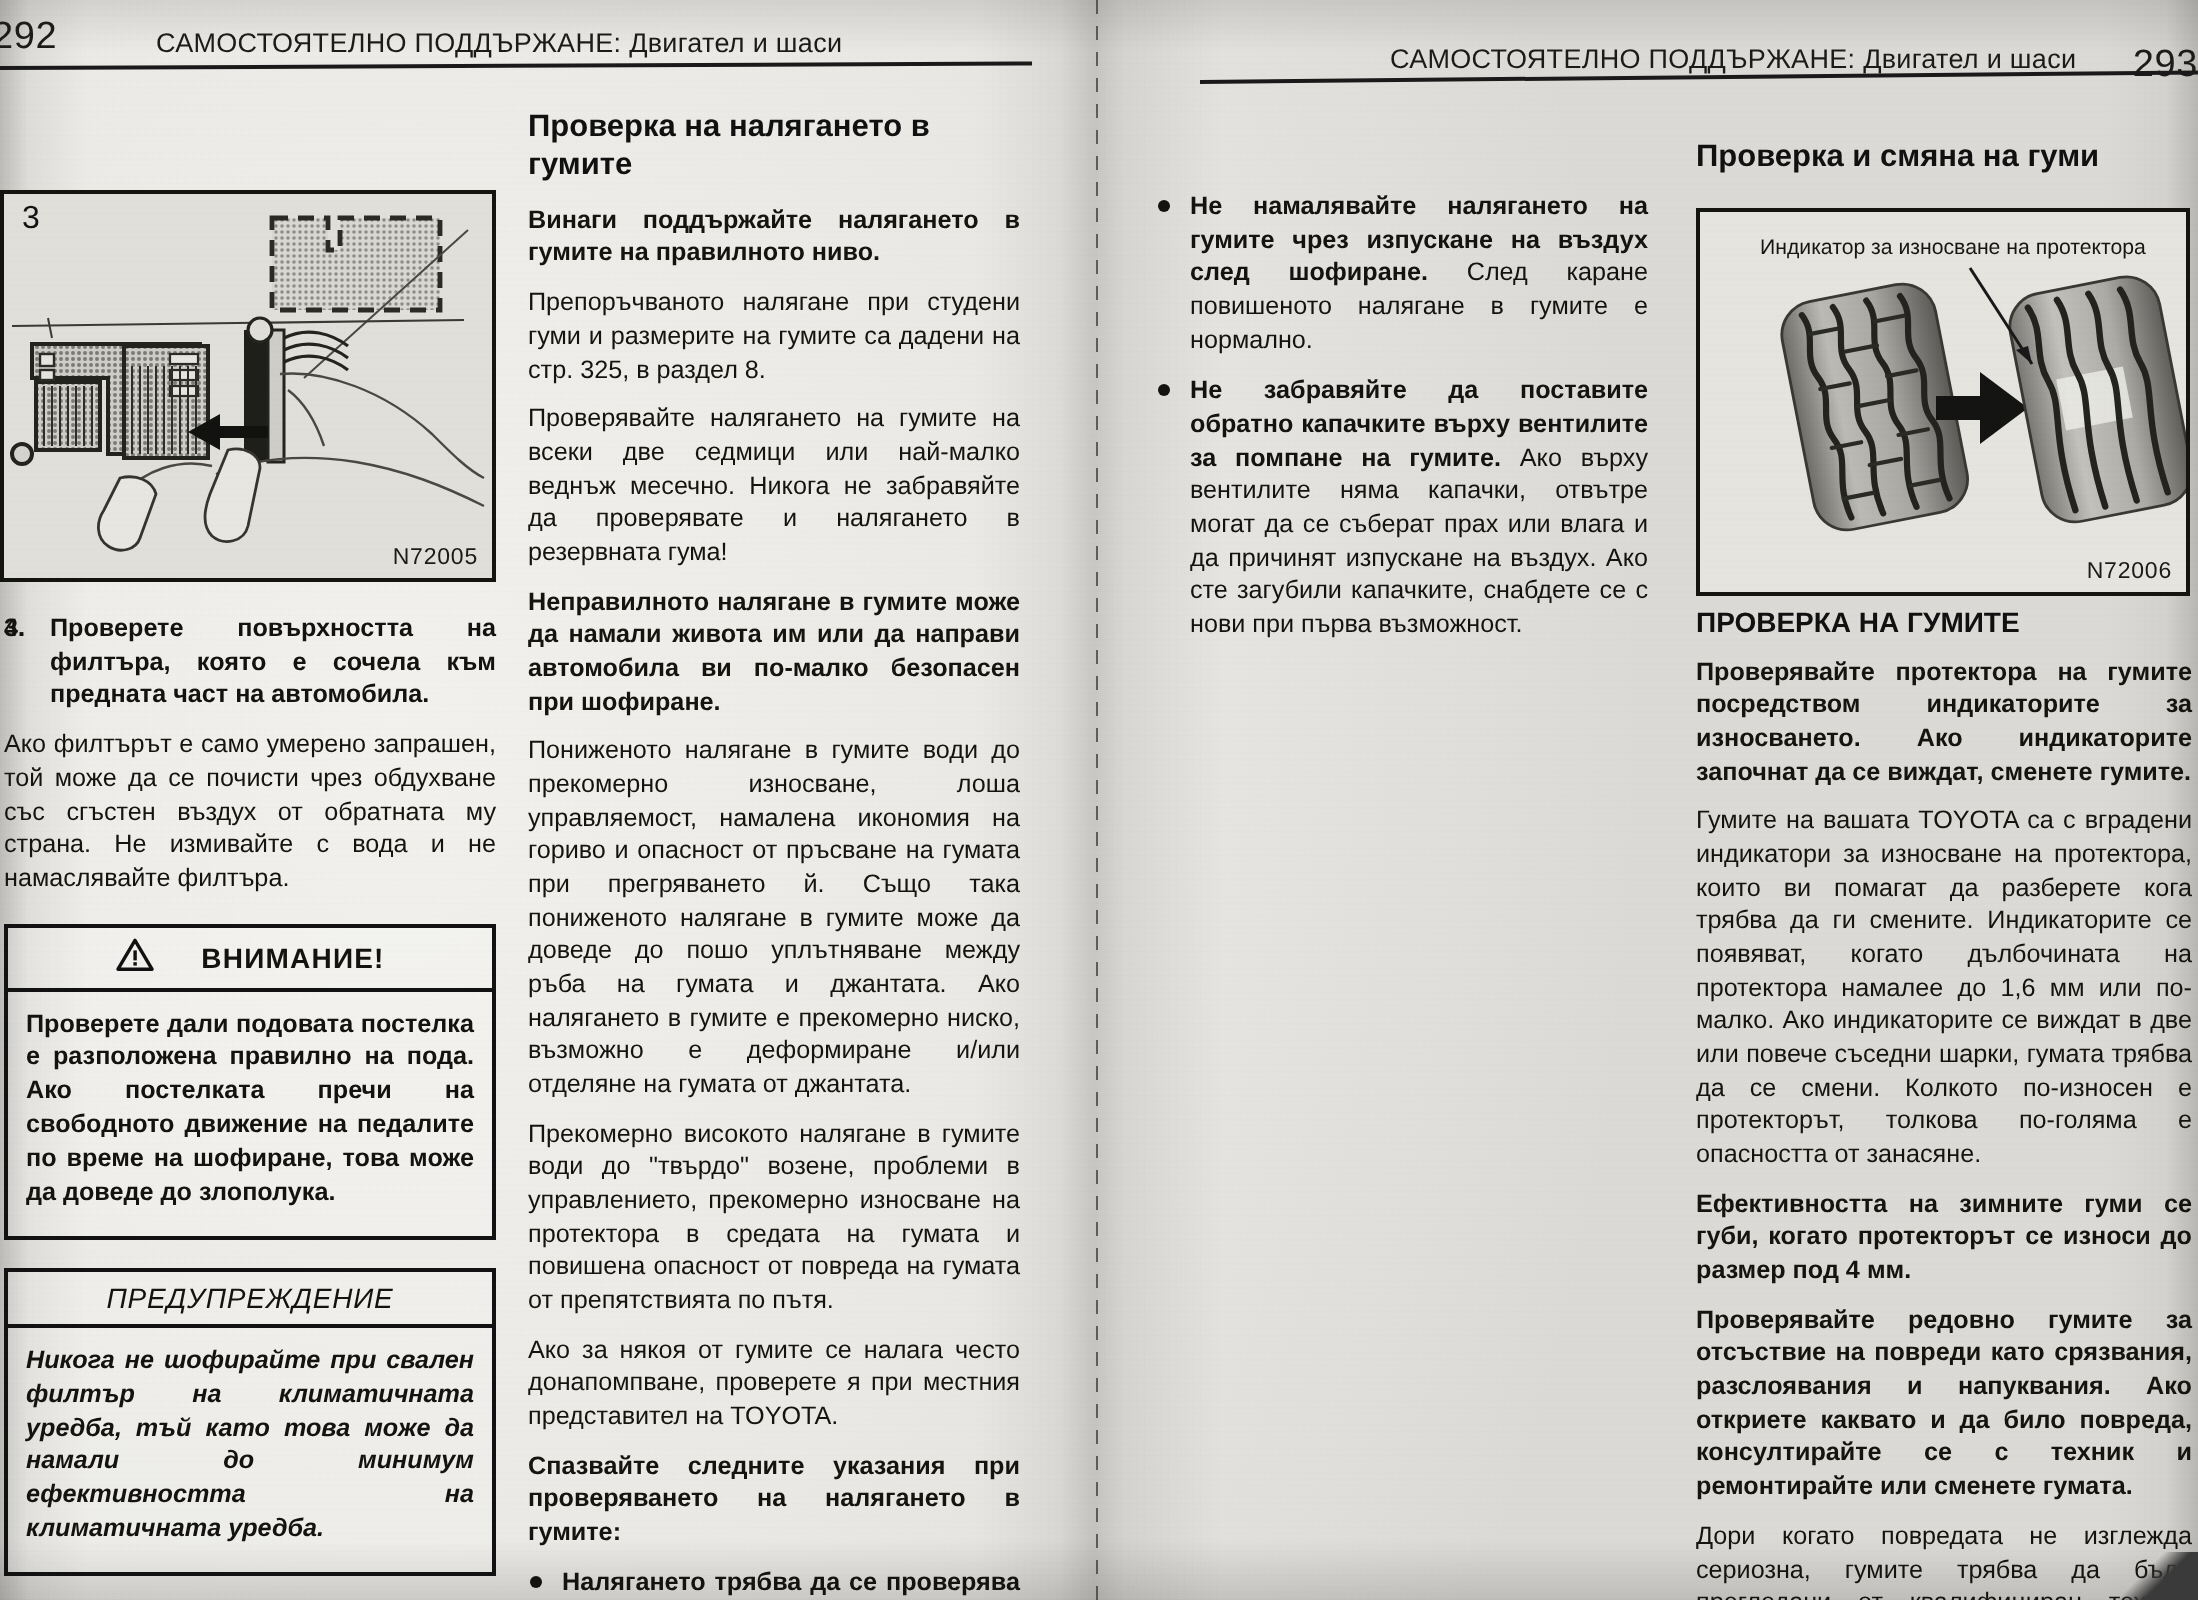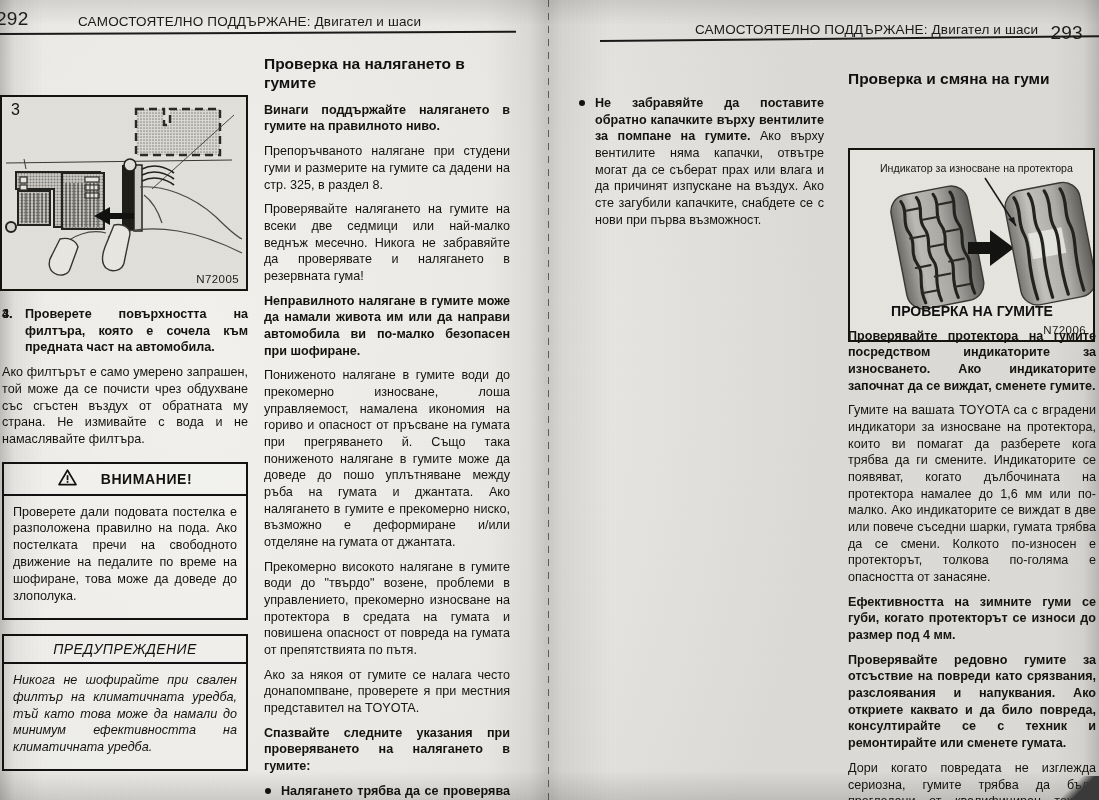--- a/index.html
+++ b/index.html
@@ -68,21 +68,21 @@
   }
 
   
   .pagenum {
     position: absolute;
     font-size: 19px;
     color: #1d1c1b;
     letter-spacing: .3px;
   }
   .pagenum.left  { left: -4px;  top: 8px; }
-  .pagenum.right { right: 16px; top: 22px; }
+  .pagenum.right { right: 0; top: 22px; }
 
   .runhead {
     position: absolute;
     font-size: 13.5px;
     color: #1c1b1a;
     white-space: nowrap;
     letter-spacing: .15px;
   }
   .runhead .sp { font-weight: 400; }
   .runhead.left  { left: 78px; top: 14px; }
@@ -114,21 +114,20 @@
     line-height: 1.22;
     margin-bottom: 9px;
     color: #111;
   }
   .h-caps {
     font-size: 14px;
     font-weight: bold;
     line-height: 1.2;
     margin-bottom: 8px;
     color: #111;
-    text-align: center;
   }
   .body {
     font-size: 12.6px;
     line-height: 1.325;
     text-align: justify;
     margin-bottom: 8px;
     color: #15140f;
   }
   .body.bold { font-weight: bold; }
   .body.last { margin-bottom: 0; }
@@ -185,21 +184,21 @@
   .cbox .cbox-head.italic {
     font-style: italic;
     font-weight: normal;
     letter-spacing: .4px;
   }
   .cbox .cbox-body {
     padding: 8px 9px 13px;
     font-size: 12.6px;
     line-height: 1.34;
     text-align: justify;
-    font-weight: normal;
+    font-weight: bold;
   }
   .cbox .cbox-body.italic { font-style: italic; }
   .warn-tri { display: inline-block; }
 
   
   .figure {
     border: 2px solid #15150f;
     position: relative;
     background: linear-gradient(175deg, #e4e2dd 0%, #dddbd5 55%, #d6d4ce 100%);
     overflow: hidden;
@@ -217,21 +216,21 @@
     font-size: 16px;
     color: #141414;
   }
   .fig-cap {
     position: absolute;
     font-size: 10.6px;
     color: #17170f;
     white-space: nowrap;
   }
   #fig1 { position:absolute; left: 0px; top: 95px; width: 244px; height: 192px; }
-  #fig2 { position:absolute; left: 848px; top: 104px; width: 243px; height: 190px; margin-top: 44px; }
+  #fig2 { position:absolute; left: 848px; top: 104px; width: 243px; height: 190px; }
 </style>
 </head>
 <body>
 
 <div id="page">
 
   <div class="paper"></div>
   <div class="gutter-shade"></div>
   <div class="gutter-line"></div>
 
@@ -374,20 +373,24 @@
       <li>
         <span class="dot"></span>
         <b>Налягането трябва да се проверява само при студени гуми.</b>
       </li>
 
     </ul>
   </div>
 
   <div class="col" id="col3">
     <ul class="bullets">
+      <li>
+        <span class="dot"></span>
+        <b>Не намалявайте налягането на гумите чрез изпускане на въздух след шофиране.</b><span> След каране повишеното налягане в гумите е нормално.</span>
+      </li>
       <li>
         <span class="dot"></span>
         <b>Не забравяйте да поставите обратно капачките върху вентилите за помпане на гумите.</b><span> Ако върху вентилите няма капачки, отвътре могат да се съберат прах или влага и да причинят изпускане на въздух. Ако сте загубили капачките, снабдете се с нови при първа възможност.</span>
       </li>
     </ul>
   </div>
 
   <div class="figure" id="fig2">
     <svg viewBox="0 0 243 190" width="243" height="190">
       <defs>

